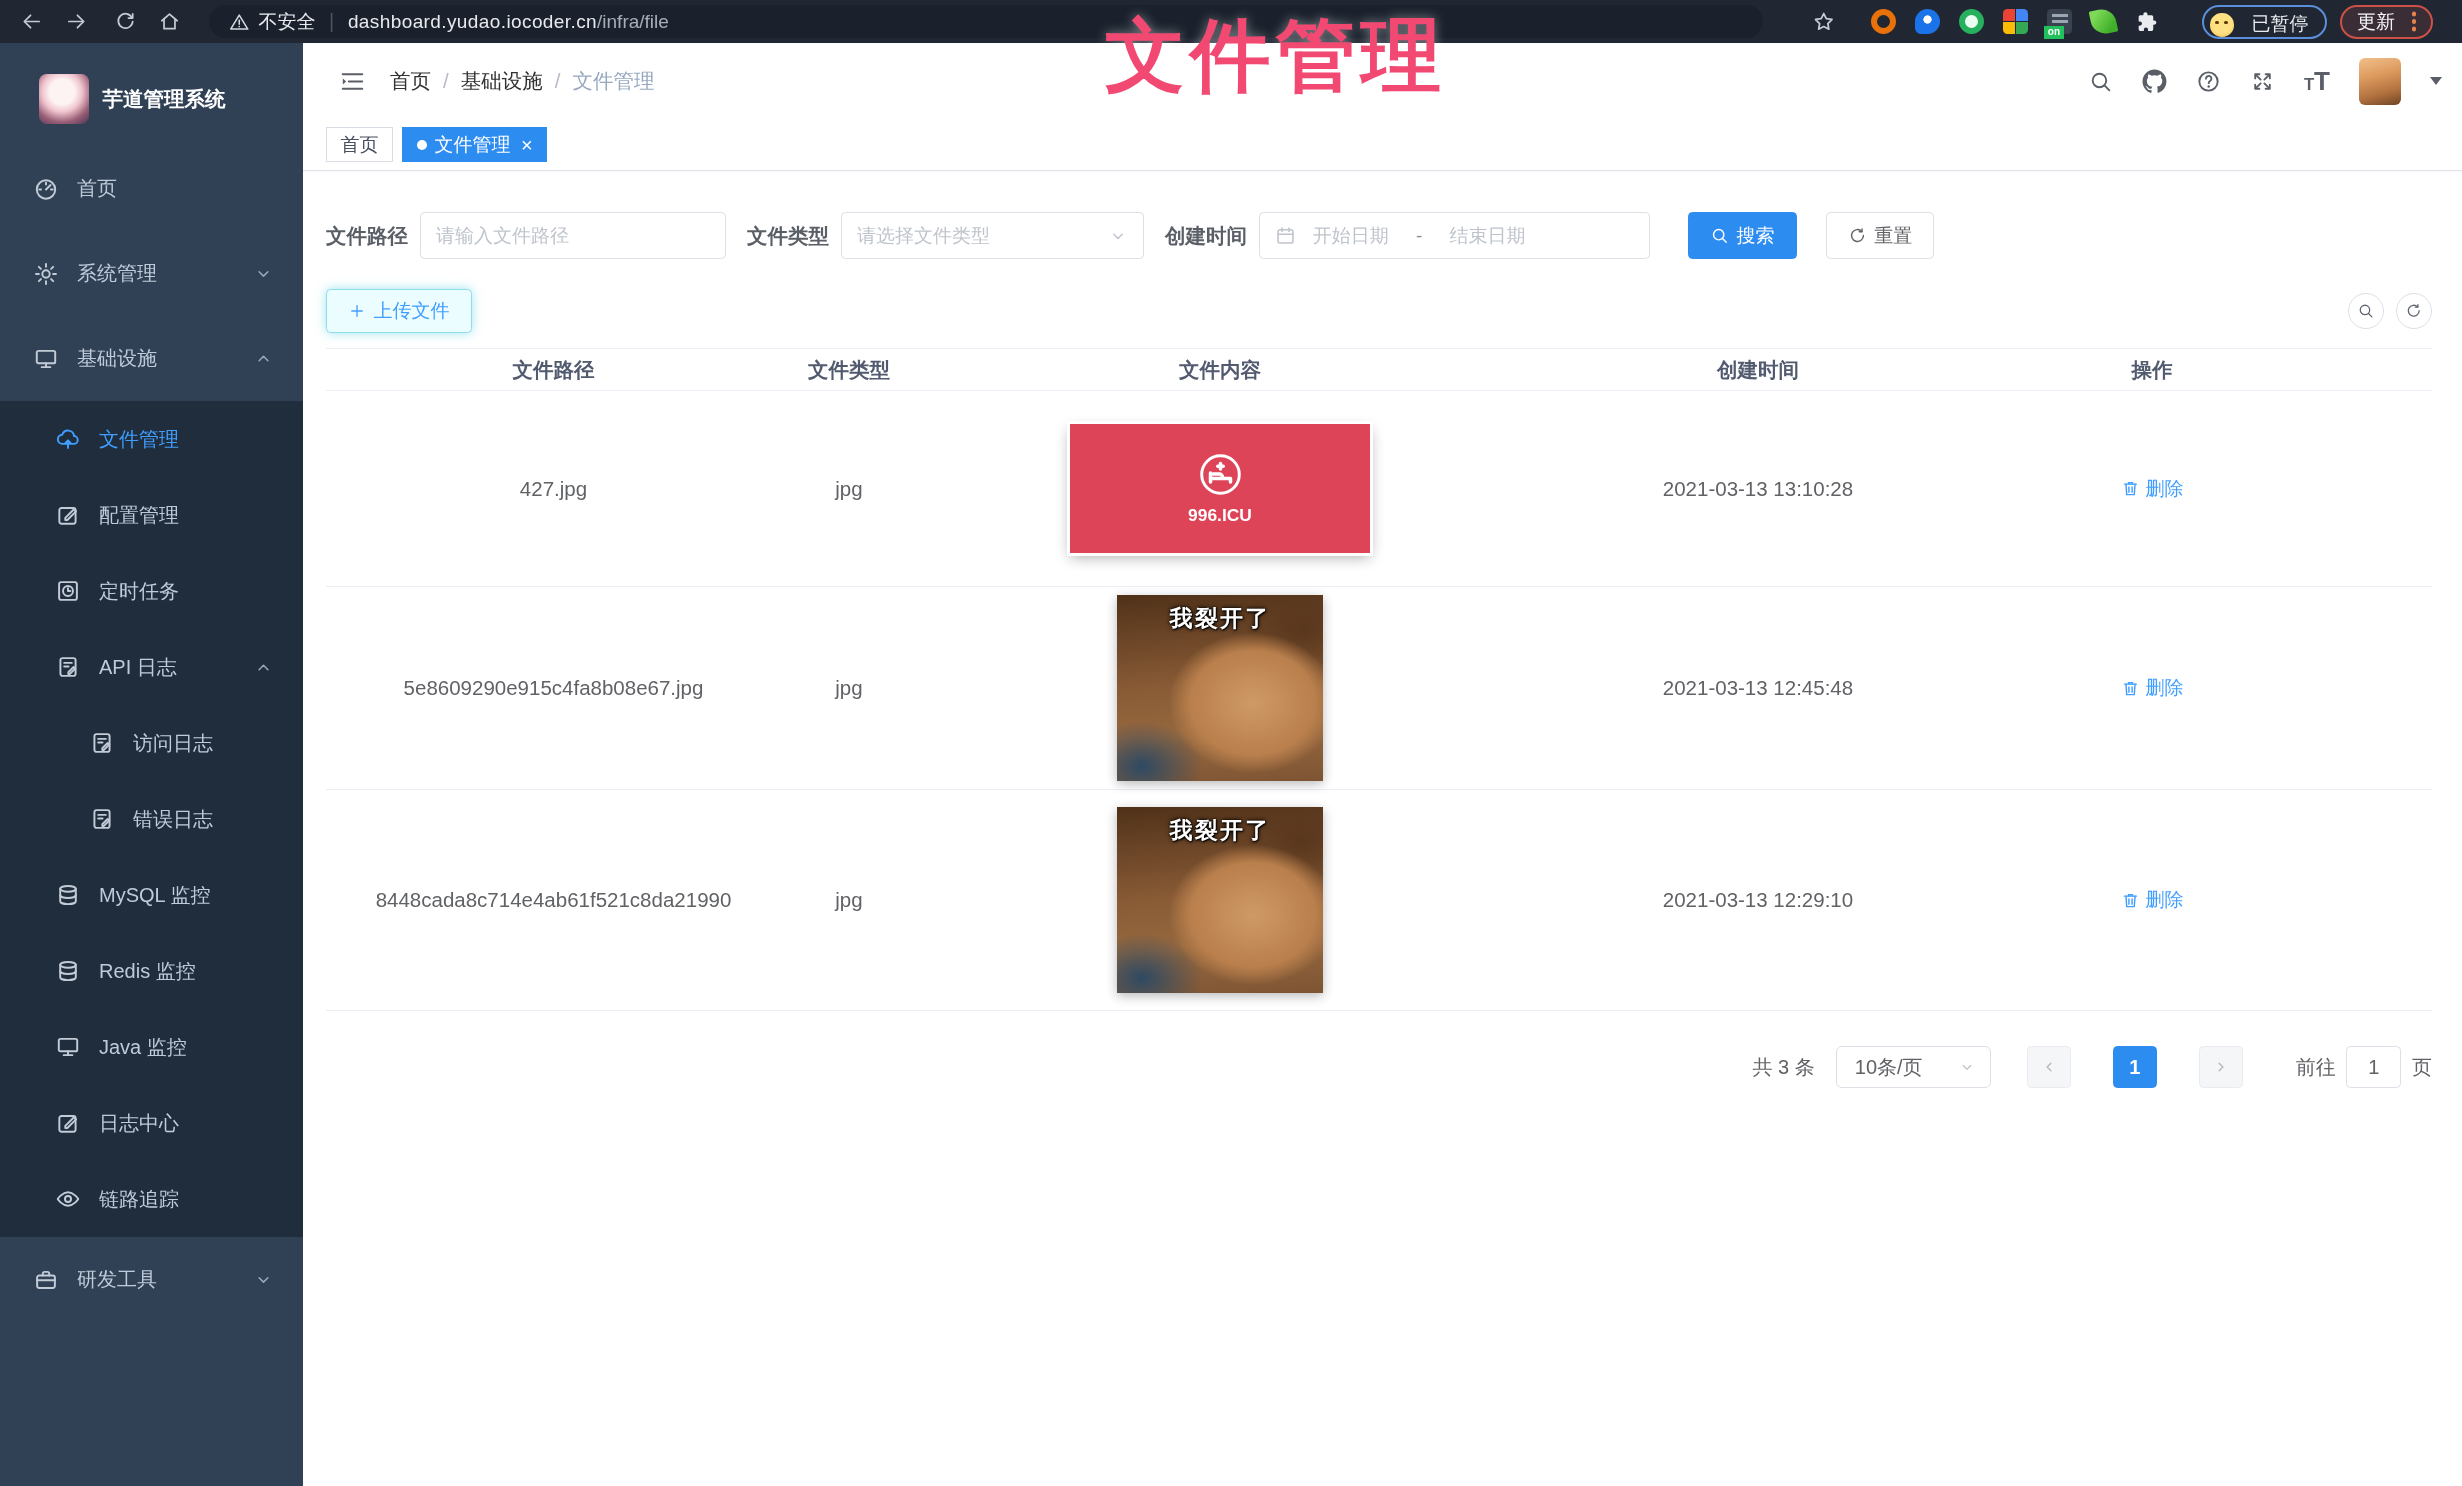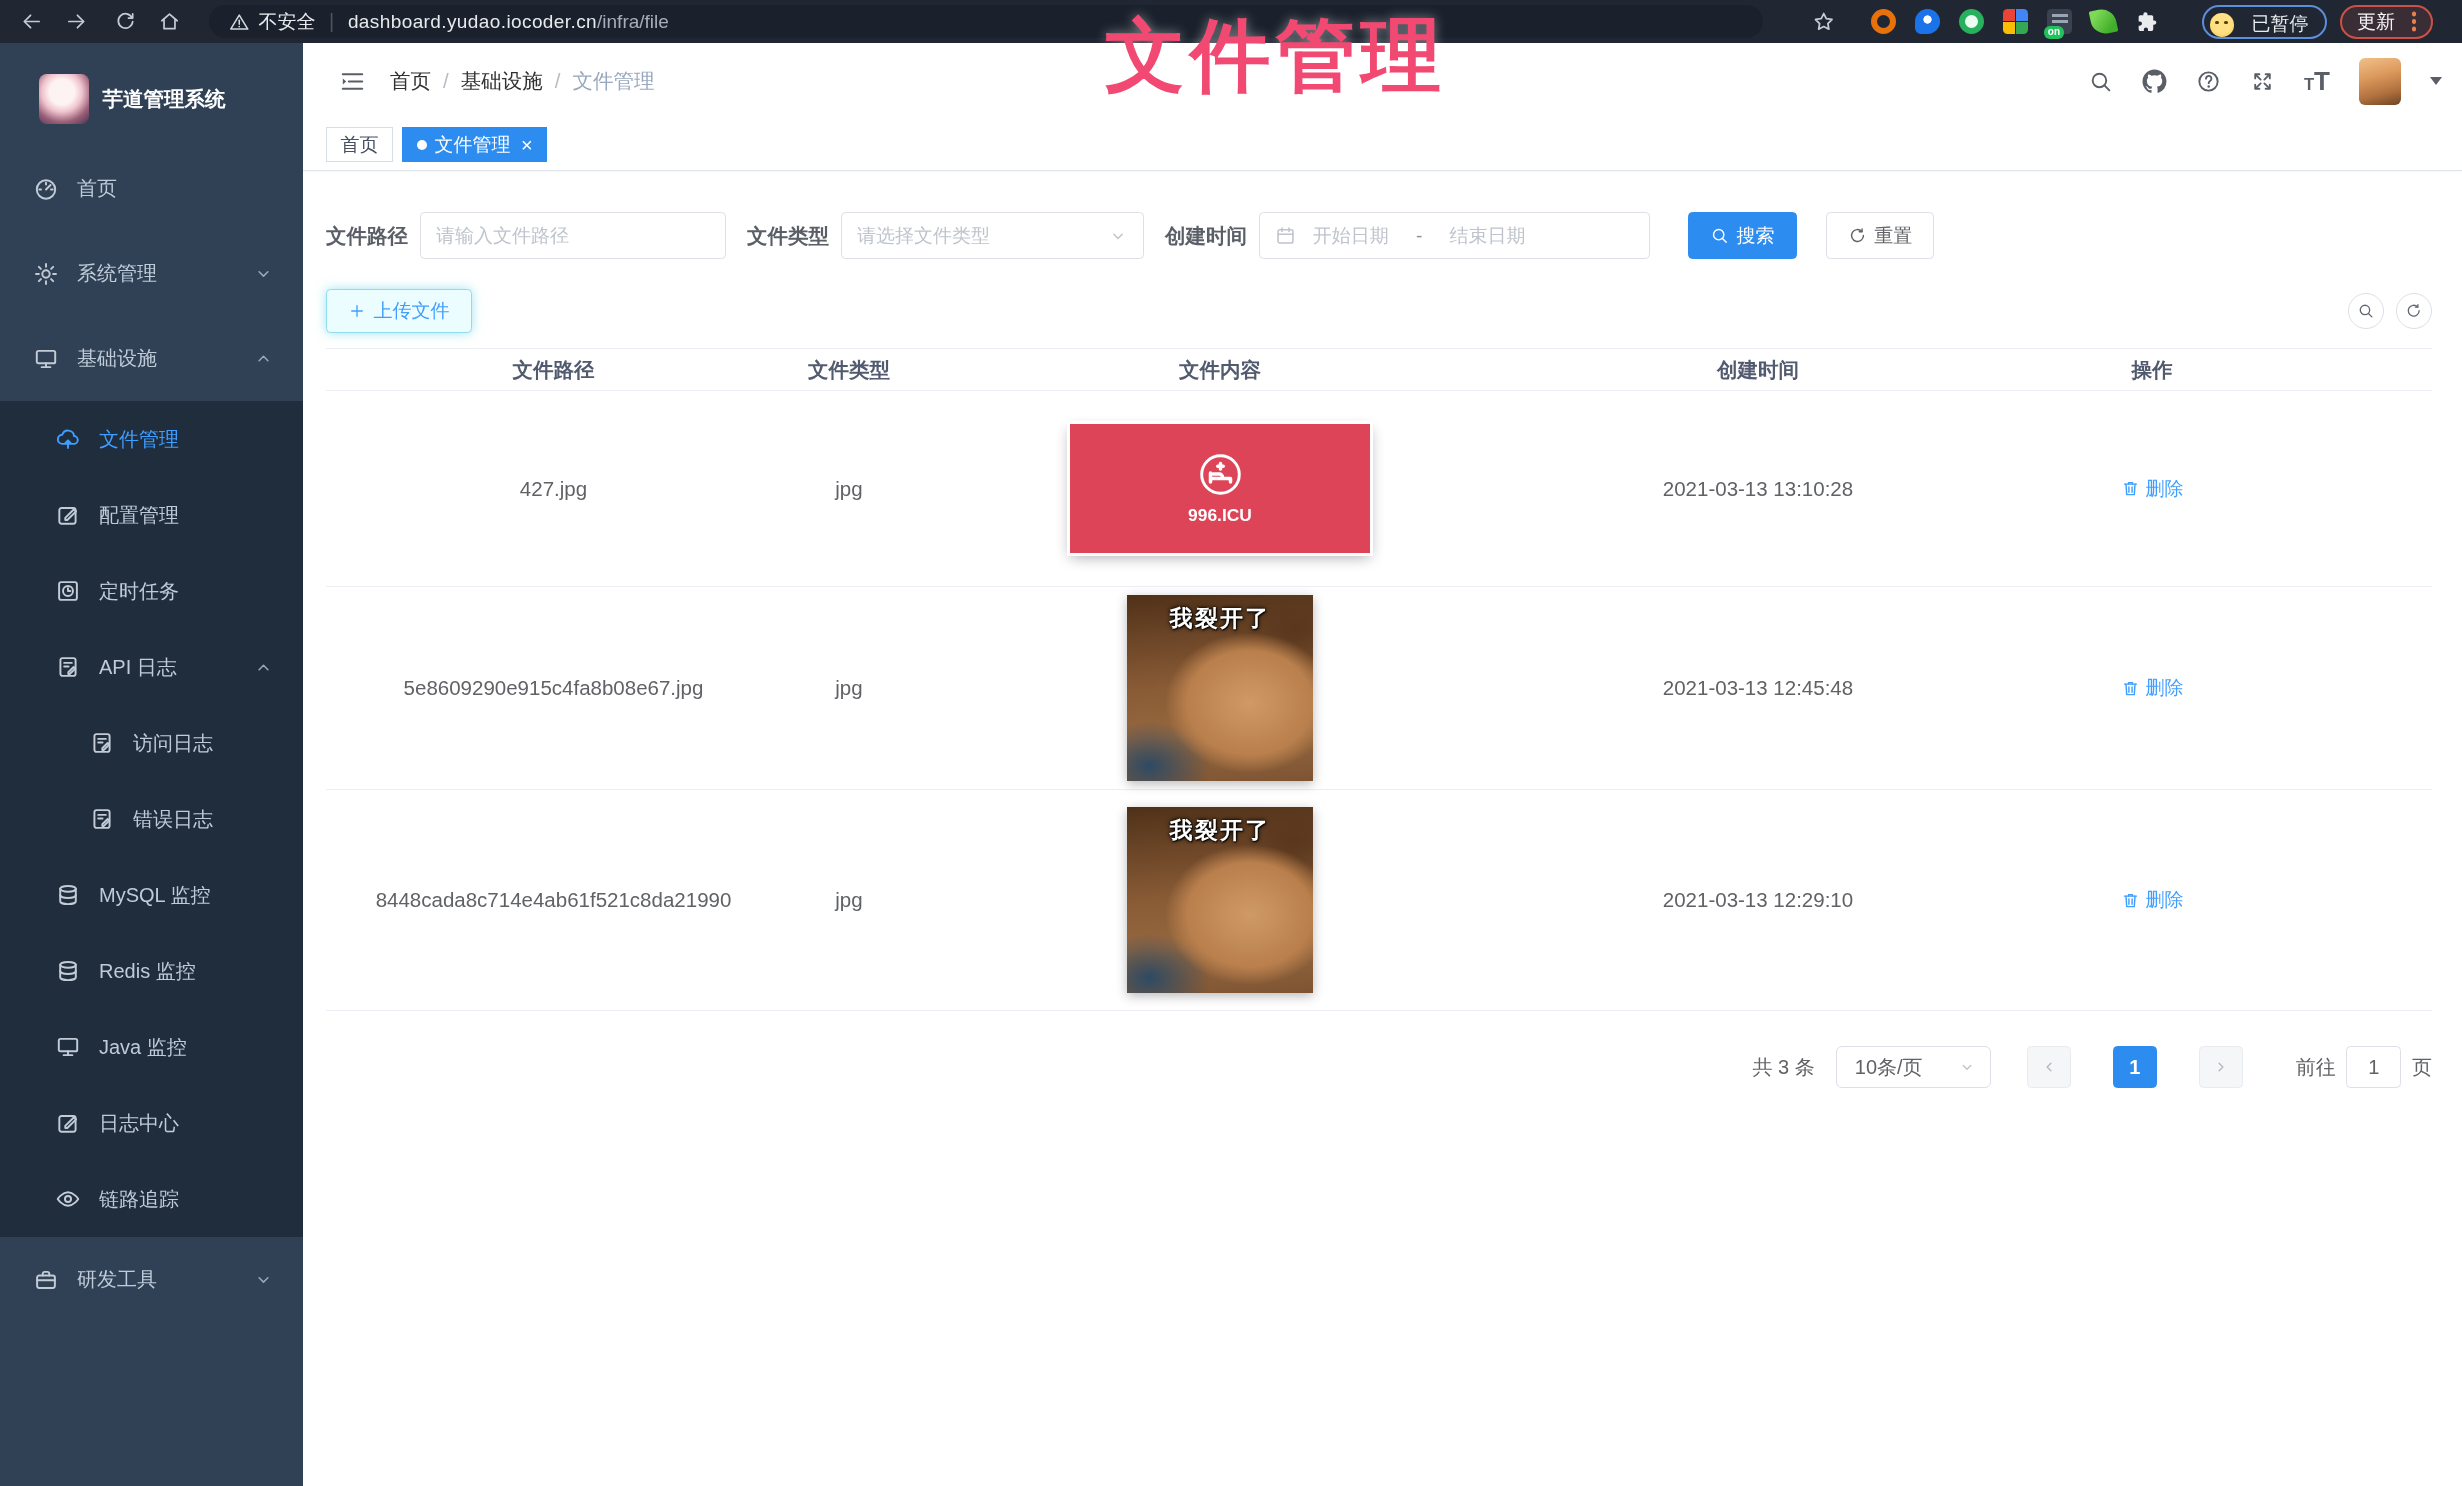--- a/index.html
+++ b/index.html
@@ -25,21 +25,21 @@
   .ext-green { border:6px solid #27b15e; border-radius:50%; background:#eafff2; }
   .ext-grid { background:
       linear-gradient(90deg,#e94436 0 48%, transparent 48%) 0 0/100% 48% no-repeat,
       linear-gradient(90deg,#fbbc05 0 48%, transparent 48%) 0 100%/100% 48% no-repeat,
       linear-gradient(270deg,#4285f4 0 48%, transparent 48%) 100% 0/100% 48% no-repeat,
       linear-gradient(270deg,#34a853 0 48%, transparent 48%) 100% 100%/100% 48% no-repeat;
       border-radius:4.5px; }
   .ext-proxy { background:#39424e; border-radius:4.5px; }
   .ext-proxy::before { content:""; position:absolute; left:4.5px; top:5.3px; width:16px; height:3px; background:#9aa6b4; box-shadow:0 6px 0 #9aa6b4; }
   .on-badge { position:absolute; left:-3px; bottom:-4.5px; background:#21c25e; color:#fff; font-size:10px; font-weight:bold;
-              padding:1.5px 3.8px; border-radius:6px; line-height:1; }
+              padding:1.5px 3.8px; border-radius:0; line-height:1; }
   .ext-leaf { background:linear-gradient(135deg,#7ed957 20%,#3fae29 80%); border-radius:1.5px 60% 1.5px 60%; transform:rotate(-12deg); }
   .ext-puzzle { color:#e9ebee; }
   .profile-pill { position:absolute; left:2202px; top:4.5px; height:34px; border:2.3px solid #5b8fd9; border-radius:17.4px;
                   display:flex; align-items:flex-end; gap:18px; padding:0 16.7px 0 6px; }
   .p-avatar { width:23.5px; height:23.5px; border-radius:50%;
               background:radial-gradient(circle at 50% 42%, #ffe082 0 55%, #f6b73c 100%); position:relative; }
   .p-avatar::before { content:""; position:absolute; left:5.3px; top:7.6px; width:3.8px; height:3.8px; border-radius:50%;
               background:#5c3b00; box-shadow:9px 0 0 #5c3b00; }
   .p-status { color:#e8eaed; font-size:19px; }
   .update-pill { position:absolute; left:2340px; top:4.5px; height:34px; border:2.3px solid #cd5145; border-radius:17.4px;
@@ -137,21 +137,21 @@
   .td { font-size:20.5px; color:#606266; text-align:center; word-break:break-all; padding:0 6px; }
   .del-link { color:#409eff; font-size:19px; display:flex; align-items:center; gap:6px; cursor:pointer; }
   .del-link svg { width:19px; height:19px; }
 
   .banner { width:300px; height:129px; display:flex; outline:3px solid #fff; cursor:pointer;
             box-shadow:0 4.5px 13.6px rgba(0,0,0,.32); }
   .banner > div { flex:1; display:flex; flex-direction:column; align-items:center; justify-content:center; gap:7.6px; color:#fff; }
   .banner svg { width:47px; height:47px; }
   .banner .blabel { font-weight:700; font-size:17.4px; white-space:nowrap; }
 
-  .meme { width:186px; height:186px; position:relative; cursor:pointer; box-shadow:0 3px 10.6px rgba(0,0,0,.28);
+  .meme { width:206px; height:186px; position:relative; cursor:pointer; box-shadow:0 3px 10.6px rgba(0,0,0,.28);
     background:
       radial-gradient(114px 95px at 66% 58%, #cf9a66 0%, #b97f4c 55%, rgba(0,0,0,0) 74%),
       radial-gradient(87px 64px at 12% 92%, #2e4a63 0%, rgba(0,0,0,0) 70%),
       radial-gradient(102px 80px at 90% 18%, #59371d 0%, rgba(0,0,0,0) 75%),
       linear-gradient(175deg, #4f3118 0%, #6b4527 22%, #8a5c36 48%, #96683f 72%, #7d5433 100%); }
   .meme-caption { position:absolute; top:7.6px; left:0; right:0; text-align:center; color:#fff;
                   font-size:23px; font-weight:700; letter-spacing:2.3px;
                   text-shadow:0 0 5.3px #000, 0 0 2.3px #000, 0.8px 0.8px 1.5px #000; }
 
   

